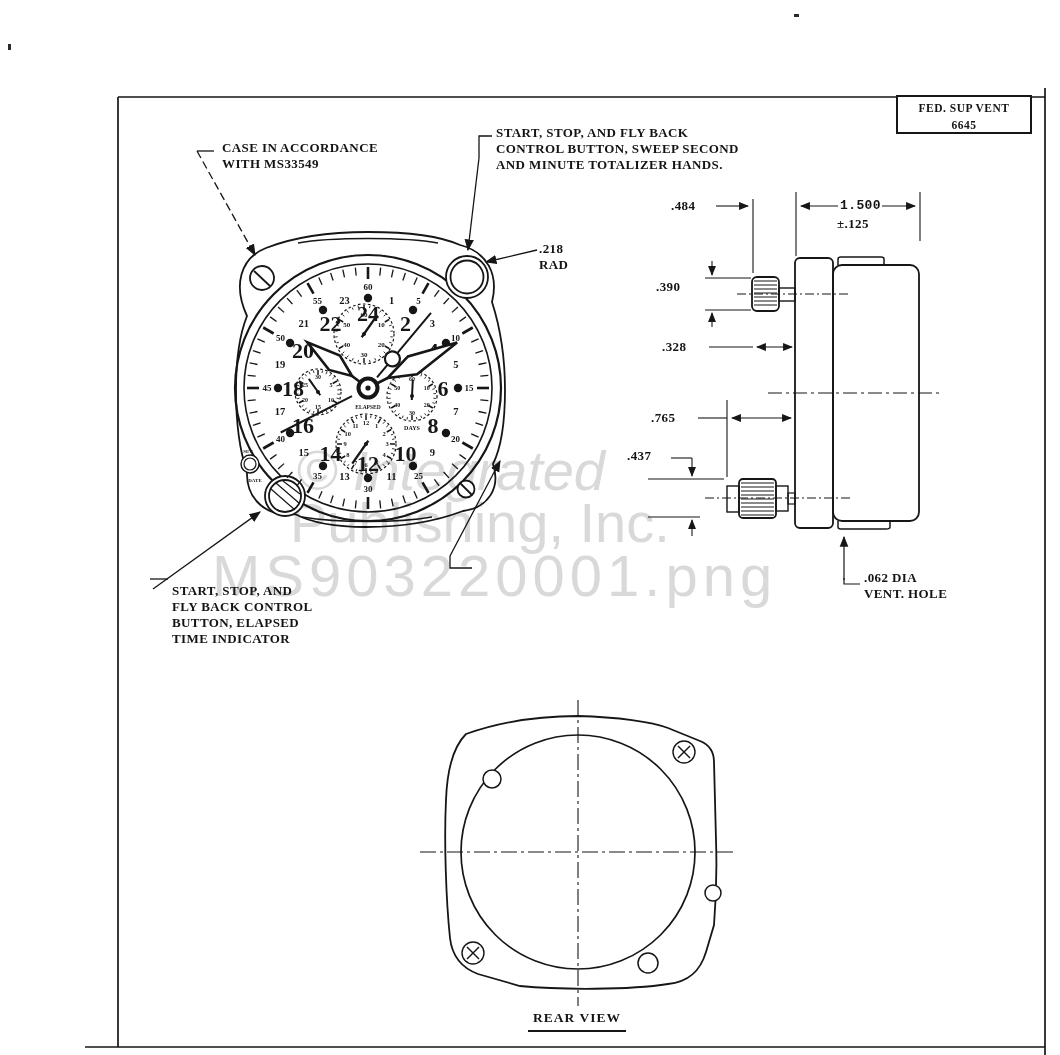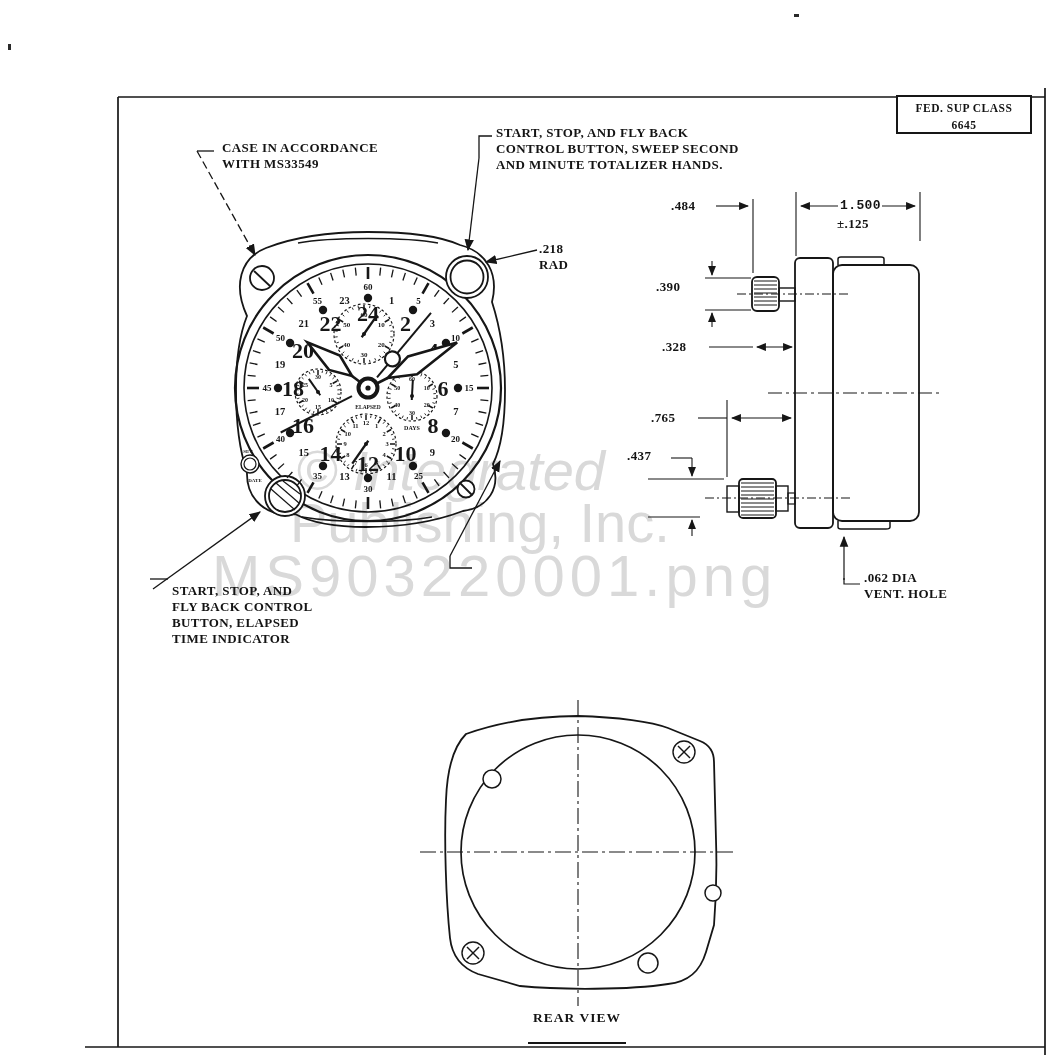--- a/index.html
+++ b/index.html
@@ -9,21 +9,21 @@
       font-weight:400;white-space:nowrap;user-select:none;}
   #drawing{position:absolute;left:0;top:0;z-index:1;}
   .note{position:absolute;z-index:2;font-weight:700;font-size:13px;letter-spacing:.4px;
         line-height:1.24;white-space:pre-line;}
   .dim{position:absolute;z-index:2;font-weight:700;font-size:13px;letter-spacing:.4px;white-space:nowrap;}
   .fed-box{position:absolute;z-index:3;left:896px;top:95px;width:136px;height:39px;
            border:2px solid #161616;background:#fff;text-align:center;font-weight:700;
            font-size:11.5px;letter-spacing:.5px;line-height:1.45;padding-top:3px;box-sizing:border-box;}
   .rear-label{position:absolute;z-index:2;left:528px;top:1010px;width:98px;text-align:center;
               font-weight:700;font-size:13.5px;letter-spacing:1px;border-bottom:2px solid #161616;
-              padding-bottom:16px;}
+              padding-bottom:4px;}
 </style>
 </head>
 <body>
 
 <div class="sheet">
 
   <div class="wm" style="left:296px;top:438px;font-size:56px;font-style:italic;">© Integrated</div>
   <div class="wm" style="left:290px;top:490px;font-size:56px;">Publishing, Inc.</div>
   <div class="wm" style="left:212px;top:542px;font-size:58px;letter-spacing:5px;">MS903220001.png</div>
 
@@ -542,18 +542,18 @@
 
   <div class="dim" style="left:671px;top:198px;">.484</div>
   <div class="dim" style="left:840px;top:198px;font-family:Liberation Mono, monospace;">1.500</div>
   <div class="dim" style="left:837px;top:216px;">±.125</div>
   <div class="dim" style="left:656px;top:248px;margin-top:31px;">.390</div>
   <div class="dim" style="left:662px;top:339px;">.328</div>
   <div class="dim" style="left:651px;top:410px;">.765</div>
   <div class="dim" style="left:627px;top:448px;">.437</div>
 
   <div class="fed-box">
-    <div>FED. SUP CLASS</div>
+    <div>FED. SUP VENT</div>
     <div>6645</div>
   </div>
 
   <div class="rear-label">REAR VIEW</div>
 </div>
 
 </body></html>

